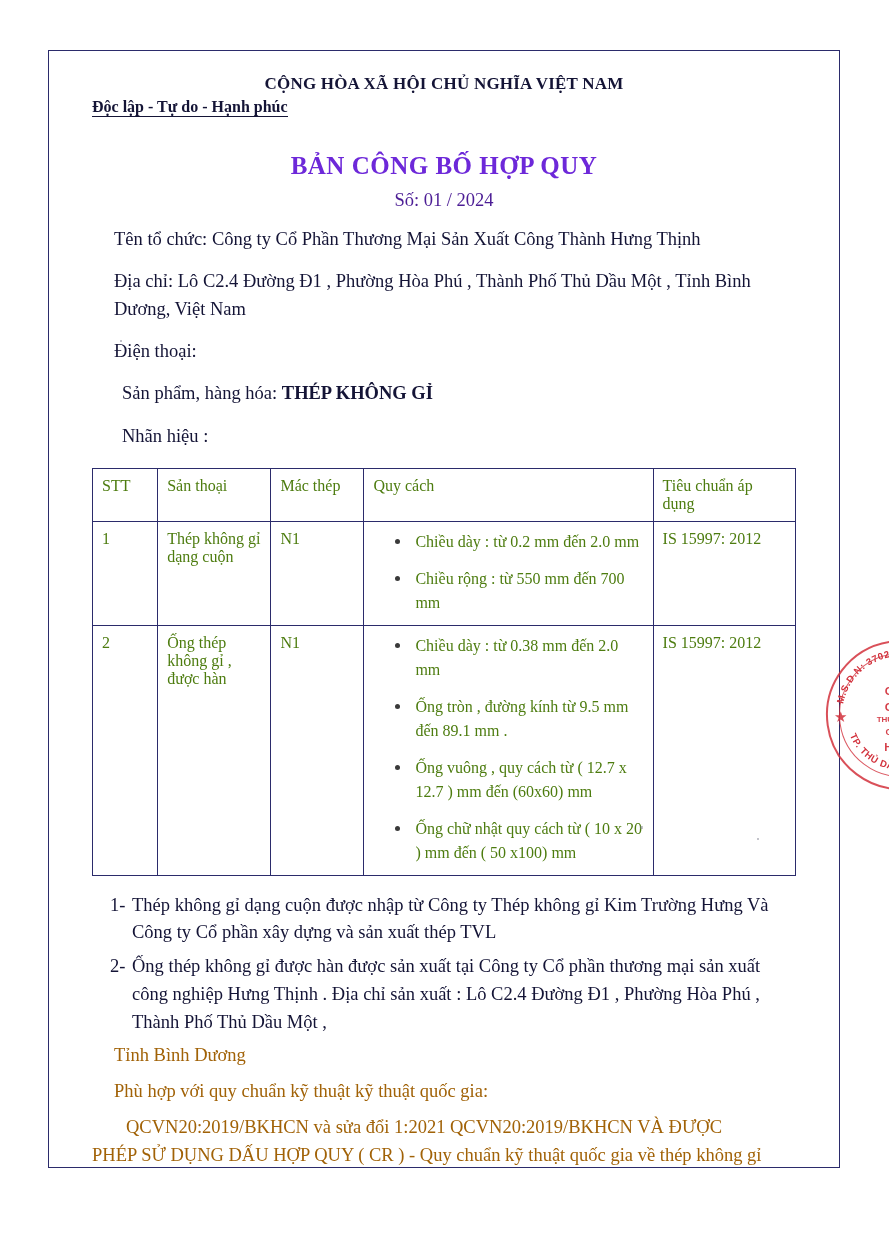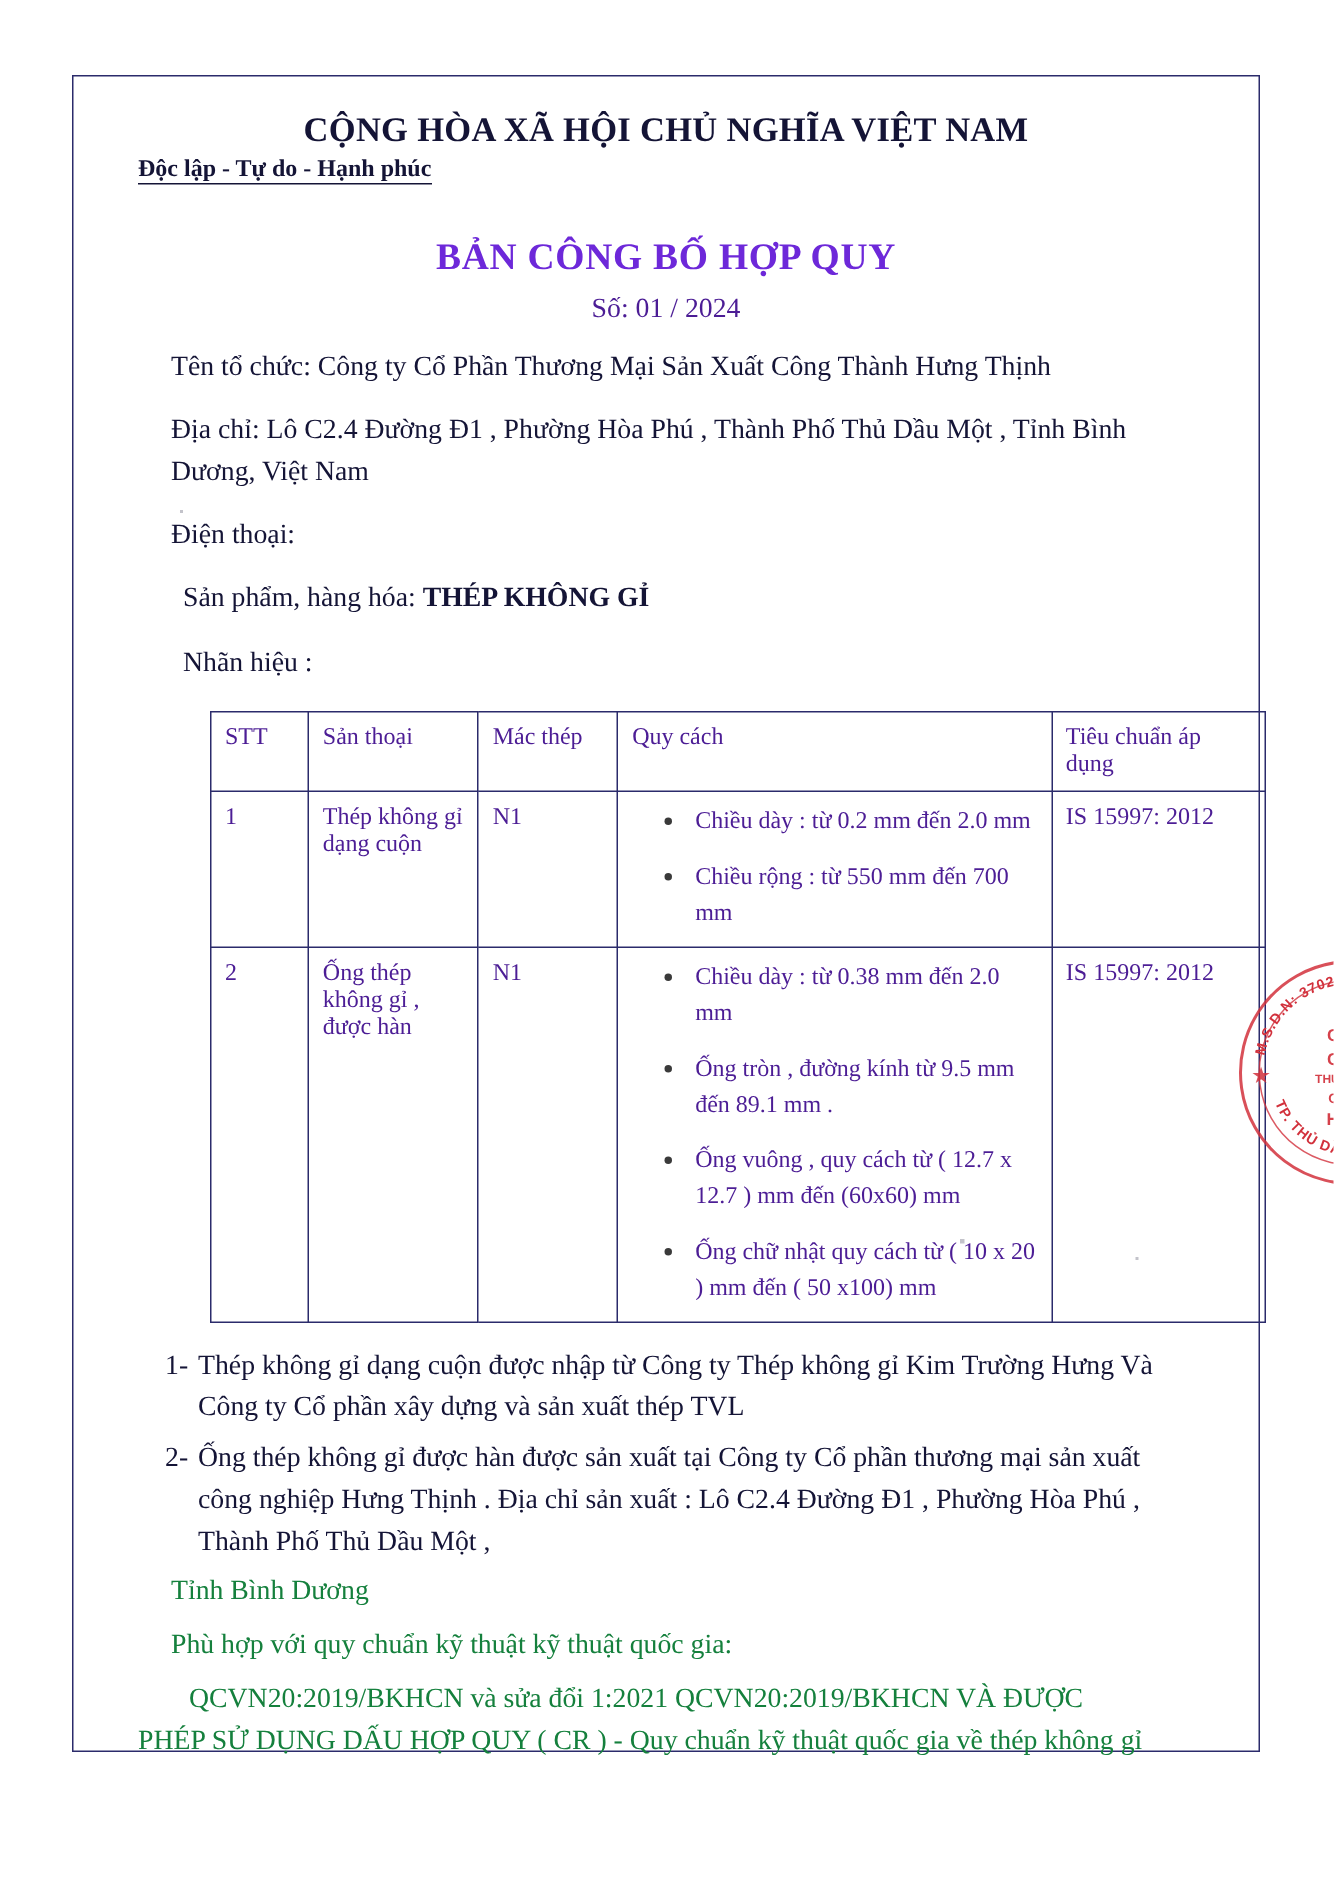--- a/index.html
+++ b/index.html
@@ -31,21 +31,21 @@
     left: 58px;
     top: 60px;
     width: 772px;
     box-sizing: border-box;
     padding: 14px 34px 10px 34px;
   }
 
   .national-title {
     text-align: center;
     font-weight: bold;
-    font-size: 23px;
+    font-size: 17px;
     letter-spacing: 0.2px;
     color: #141436;
   }
   .national-sub {
     text-align: left;
     font-weight: bold;
     font-size: 16px;
     margin-top: 4px;
     color: #141436;
   }
@@ -79,22 +79,21 @@
   .para.indent-2 { padding-left: 30px; }
   .para.indent-3 { padding-left: 42px; }
 
   .bold { font-weight: bold; }
 
   table.spec {
     width: 100%;
     border-collapse: collapse;
     margin-top: 18px;
     font-size: 16px;
-    color: #4c1d95;
-    margin-left: 48px;
+    color: #4d7c0f;
   }
   table.spec th, table.spec td {
     border: 1px solid #2b2b6b;
     vertical-align: top;
     padding: 8px 9px;
     font-weight: normal;
     text-align: left;
   }
   table.spec th { font-size: 16px; }
   .col-stt { width: 54px; text-align: center; }
@@ -144,21 +143,21 @@
   }
   ol.notes li .num {
     position: absolute;
     left: 18px;
     top: 0;
   }
 
   .tail {
     font-size: 18.5px;
     line-height: 1.5;
-    color: #15803d;
+    color: #a16207;
   }
   .tail .line-indent { padding-left: 22px; }
   .tail .line-indent2 { padding-left: 34px; }
   .tail .justify {
     text-align: justify;
     text-justify: inter-word;
   }
 
   
   .seal {

